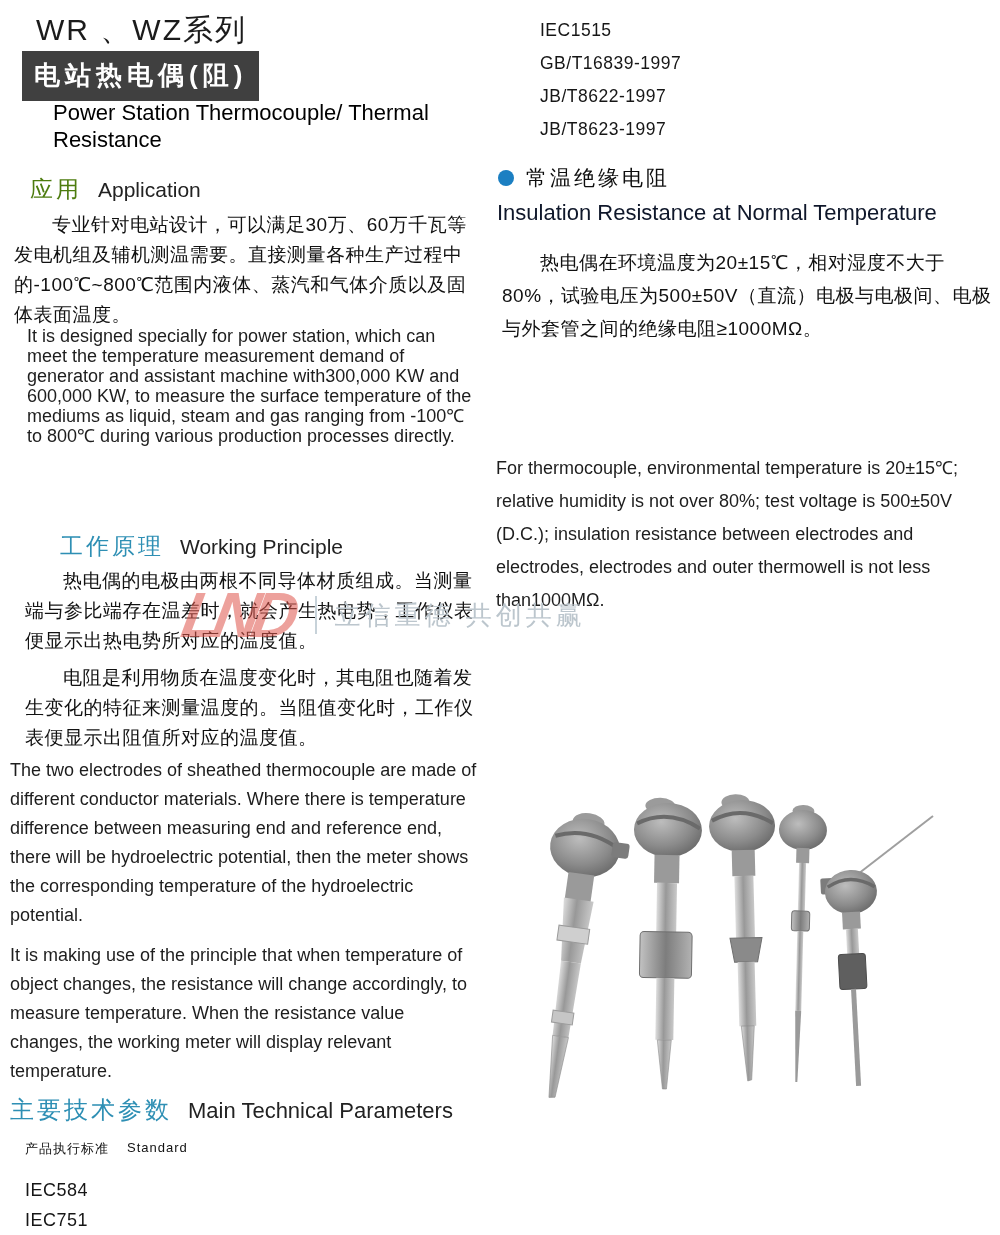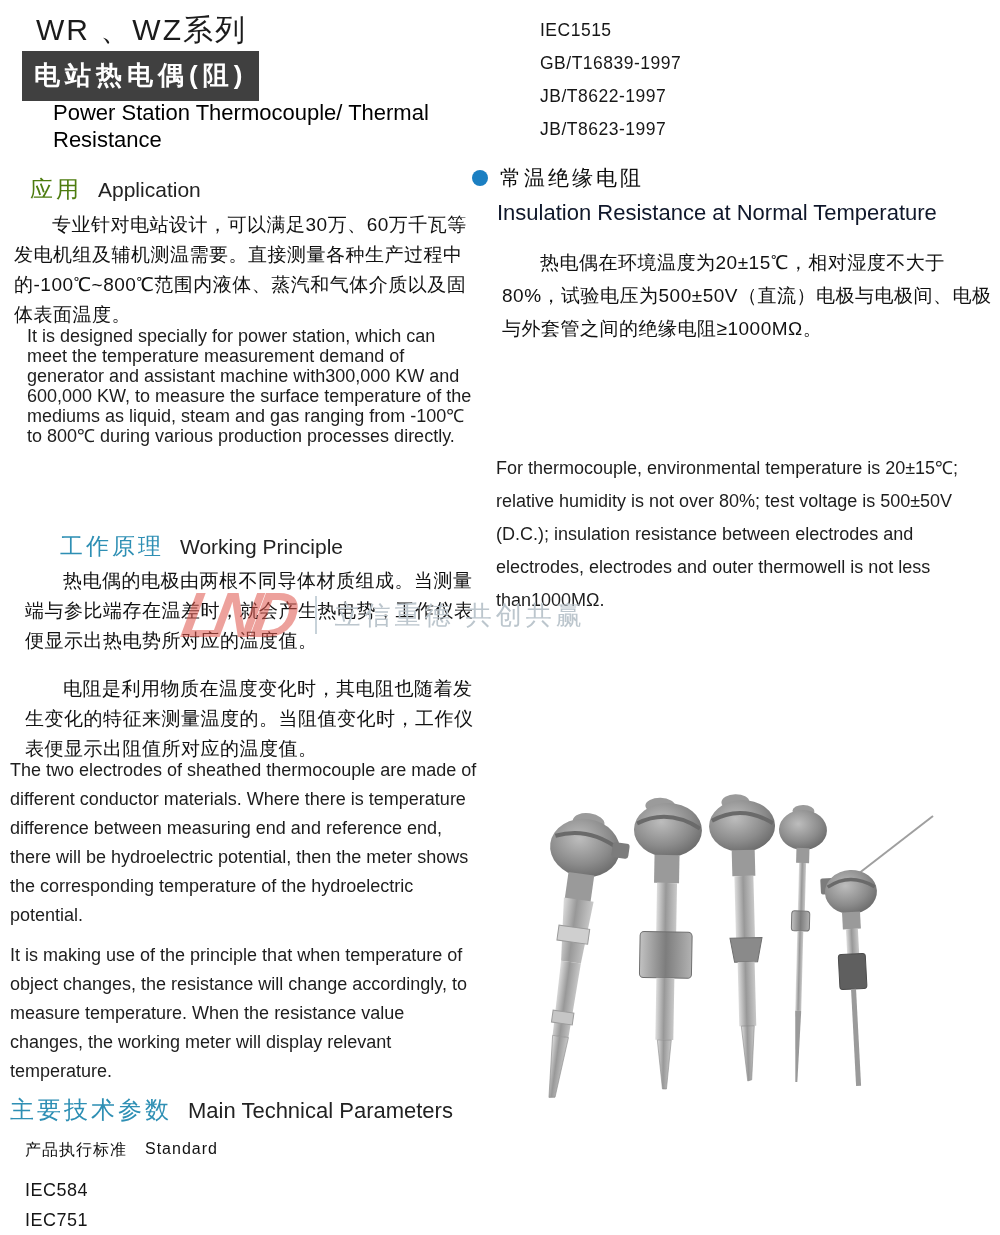--- a/index.html
+++ b/index.html
@@ -31,34 +31,34 @@
   .mp-head .zh { font-size:24px; }
   .mp-head .en { font-size:22px; }
 
   .zh-body { font-size:19px; line-height:30px; letter-spacing:0.5px; color:#111; }
   .zh-body p { text-indent:2em; }
   .en-body { font-size:18px; color:#1d1d1d; }
 
   .app-zh { left:14px;  top:210px; width:466px; }
   .app-en { left:27px;  top:326px; width:446px; line-height:20px; }
   .wp-zh  { left:25px;  top:566px; width:452px; }
-  .wp-zh p + p { margin-top:18px; }
+  .wp-zh p + p { margin-top:7px; }
   .wp-en  { left:10px;  top:756px; width:470px; line-height:29px; }
   .wp-en p + p { margin-top:11px; }
 
-  .std-row { left:25px; top:1140px; display:flex; gap:18px; font-size:16px; color:#111; letter-spacing:1px; }
+  .std-row { left:25px; top:1140px; display:flex; gap:18px; font-size:13px; color:#111; letter-spacing:1px; }
   .std-item { left:25px; font-size:18px; color:#161616; letter-spacing:0.5px; }
   .std-1 { top:1180px; }
   .std-2 { top:1210px; }
 
   
   .std-list { left:540px; top:20px; font-size:17.5px; color:#161616; letter-spacing:0.5px; }
   .std-list div { height:33px; }
 
-  .ins-head-zh { left:472px; top:164px; display:flex; align-items:center; gap:12px; font-size:21px; letter-spacing:3px; color:#0e0e0e; }
+  .ins-head-zh { left:498px; top:164px; display:flex; align-items:center; gap:12px; font-size:21px; letter-spacing:3px; color:#0e0e0e; }
   .dot { width:16px; height:16px; border-radius:50%; display:inline-block; }
   .ins-head-en { left:497px; top:200px; font-size:22px; color:#0f172a; }
 
   .ins-zh { left:502px; top:246px; width:490px; line-height:33px; }
   .ins-en { left:496px; top:452px; width:498px; line-height:33px; }
   .ins-en p + p { margin-top:0px; }
 
   
   .watermark {
     left:183px; top:578px; display:flex; align-items:center; gap:14px;

